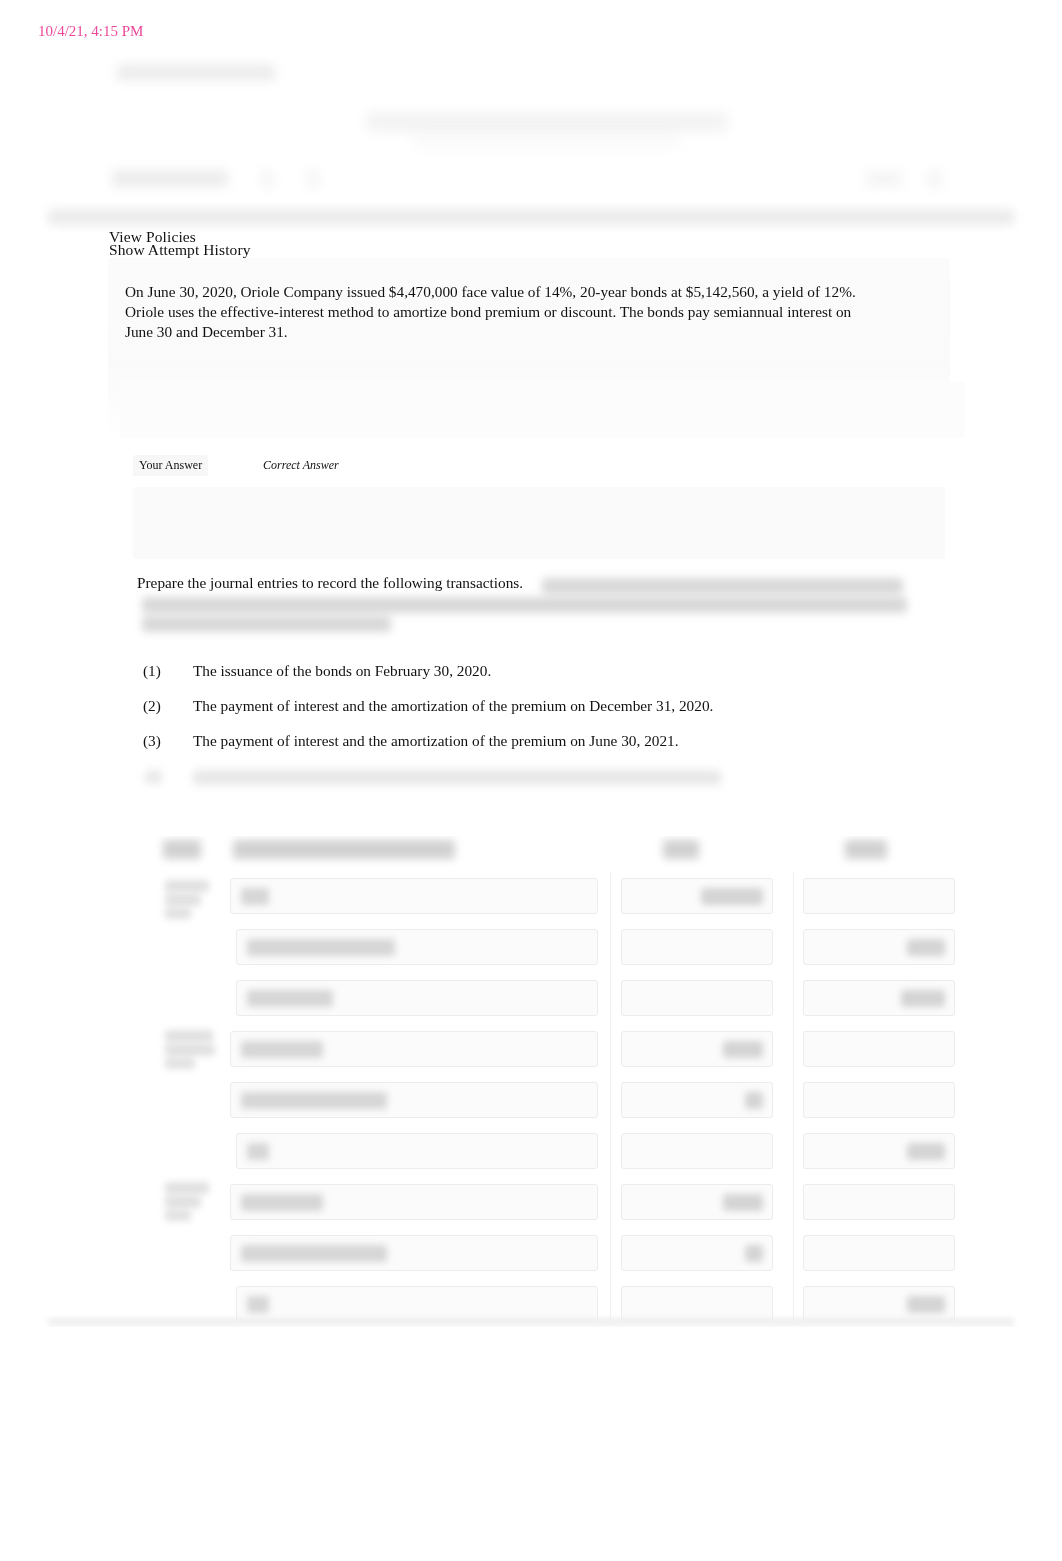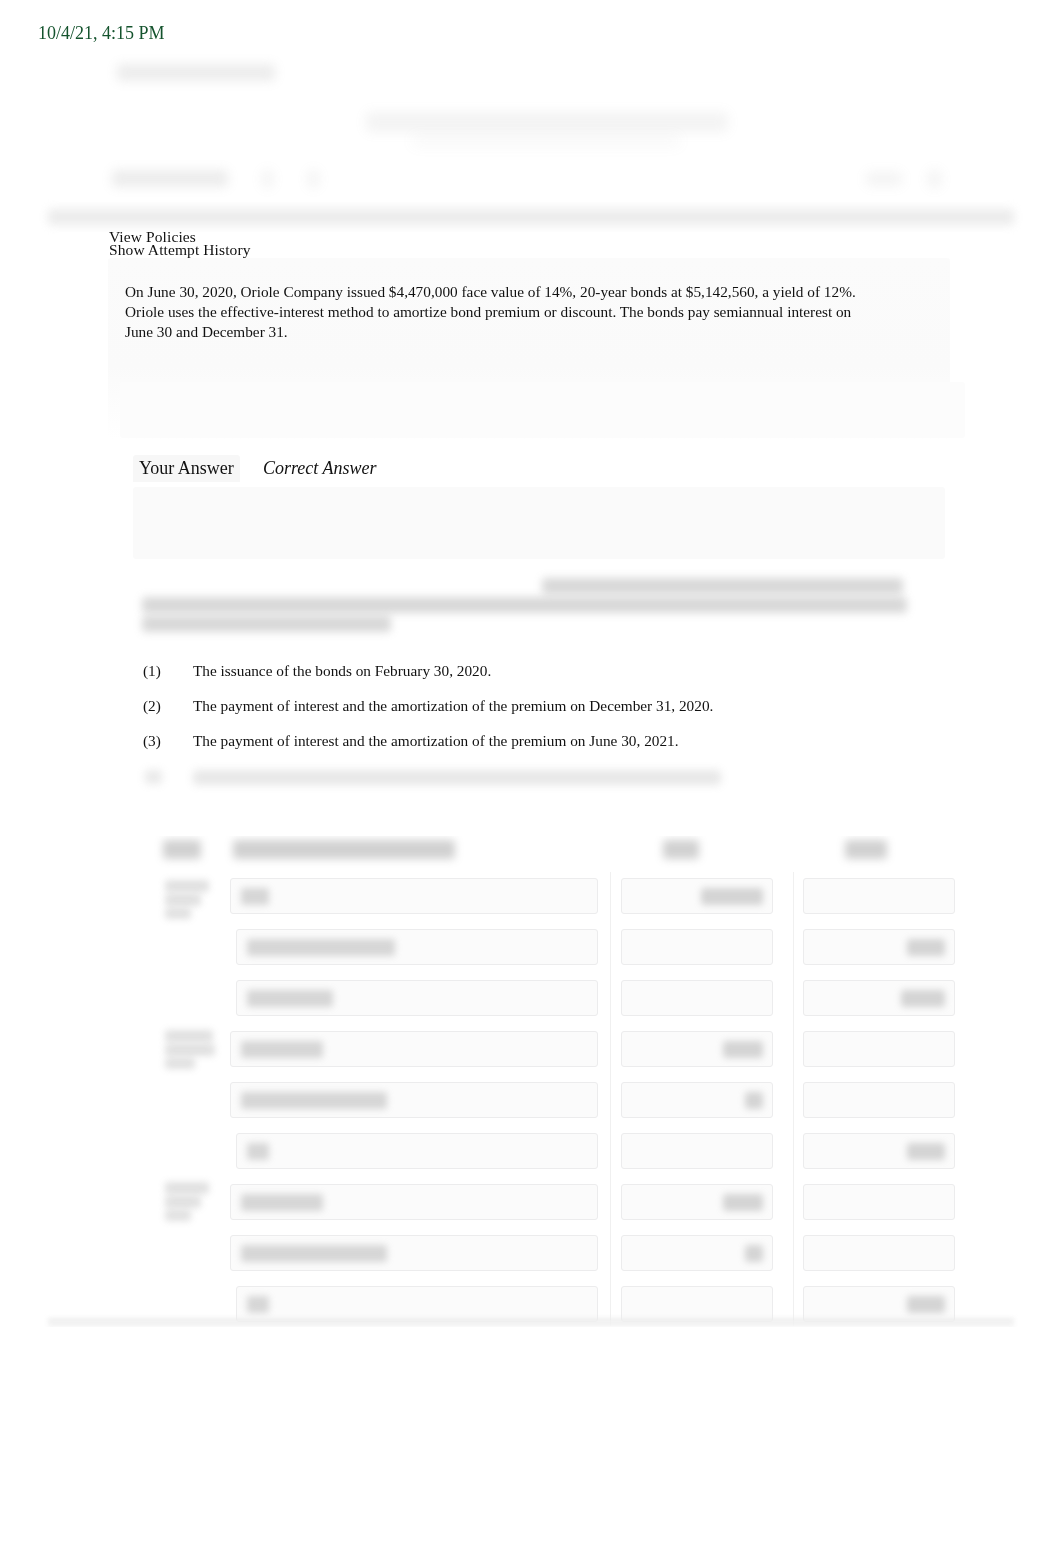--- a/index.html
+++ b/index.html
@@ -11,21 +11,21 @@
     font-family:"Liberation Serif", serif;
     color:#1a1a1a;
     overflow:hidden;
   }
 
   .page { position:relative; width:1062px; height:1561px; background:#fff; }
 
   
   .print-header {
     position:absolute; top:23px; left:0; width:840px; height:22px;
-    font-size:18px; color:#14532d;
+    font-size:15px; color:#ec4899;
   }
   .print-header .ph-date { position:absolute; left:38px; top:0; white-space:nowrap; }
   .print-header .ph-title { position:absolute; left:0; top:0; width:1062px; text-align:center; white-space:nowrap; }
 
   
   .blur-chip {
     position:absolute;
     background:#9a9a9a;
     opacity:.30;
     border-radius:3px;
@@ -63,21 +63,21 @@
   .panel-gap {
     position:absolute; left:120px; top:382px; width:845px; height:56px;
     background:#fcfcfc; border-radius:3px;
   }
 
   
   .tabbar {
     position:absolute; left:133px; top:455px; width:812px; height:31px;
   }
   .tab {
-    position:absolute; top:0; font-size:18px; color:#111; white-space:nowrap;
+    position:absolute; top:0; font-size:12px; color:#111; white-space:nowrap;
     padding:3px 6px;
   }
   #tab-your-answer { left:0; background:#f7f7f7; border-radius:3px 3px 0 0; }
   #tab-correct-answer { left:124px;font-style:italic; }
 
   .answer-zone {
     position:absolute; left:133px; top:487px; width:812px; height:72px;
     background:#fafafa; border-radius:3px;
   }
   .alert-correct {
@@ -229,20 +229,21 @@
     <div class="tab" id="tab-correct-answer">Correct Answer</div>
   </div>
 
   <div class="answer-zone"></div>
 
   <div class="blur-para">
     <div class="blur-line" style="left:542px; top:578px; width:361px; height:16px;"></div>
     <div class="blur-line" style="left:142px; top:597px; width:765px; height:16px;"></div>
     <div class="blur-line" style="left:142px; top:616px; width:249px; height:16px;"></div>
   </div>
+  <div class="instruction">Prepare the journal entries to record the following transactions.</div>
 
   <div class="txn" id="txn-1">
     <span class="num">(1)</span>
     <span class="txt">The issuance of the bonds on February 30, 2020.</span>
   </div>
   <div class="txn" id="txn-2">
     <span class="num">(2)</span>
     <span class="txt">The payment of interest and the amortization of the premium on December 31, 2020.</span>
   </div>
   <div class="txn" id="txn-3">

